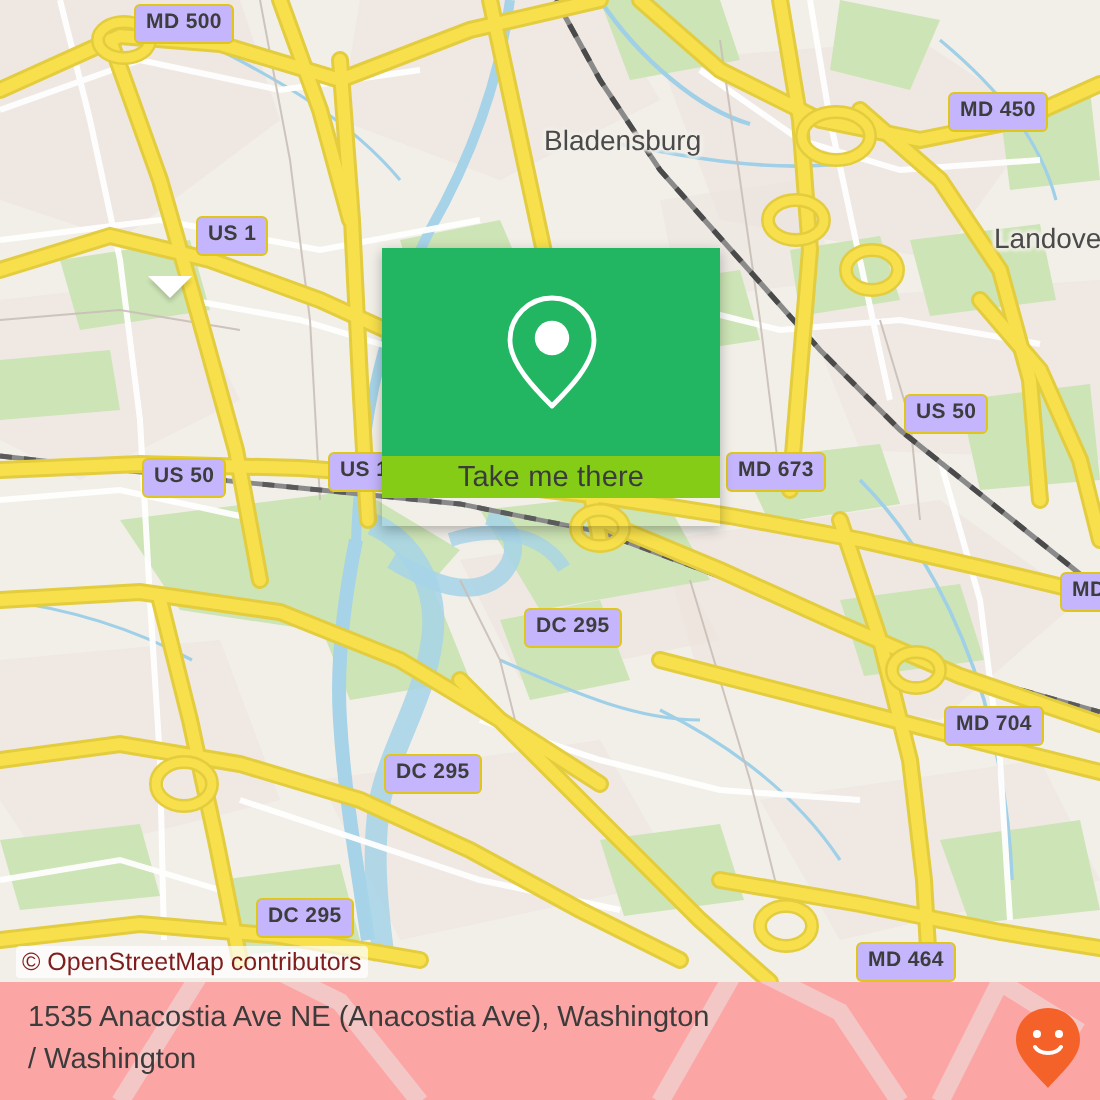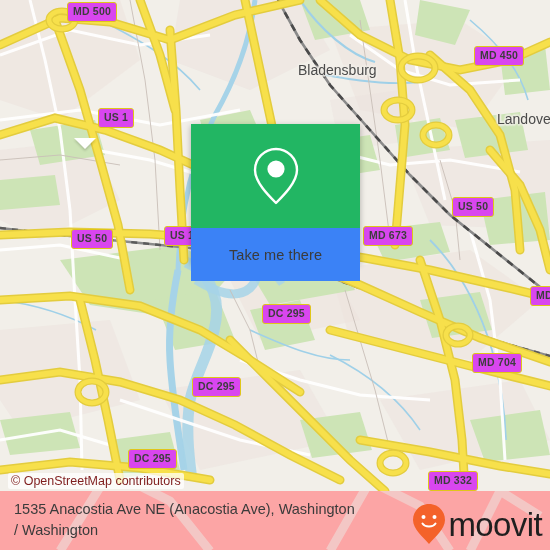--- a/index.html
+++ b/index.html
@@ -14,21 +14,21 @@
   #map{
     position:absolute;left:0;top:0;width:550px;height:491px;overflow:hidden;
     background:#f2efe9;
   }
   .landmass{position:absolute;left:0;top:0;width:550px;height:491px;background:#f2efe9;}
   .svgmap{position:absolute;left:0;top:0;}
 
   
   .shield{
     position:absolute;
-    background:#d946ef;
+    background:#c4b5fd;
     border:1.5px solid #e0c619;
     border-radius:3px;
     color:#3d3d3d;
     font-size:10.5px;
     font-weight:bold;
     font-family:"Liberation Sans",sans-serif;
     line-height:1;
     padding:3px 5px 4px 5px;
     white-space:nowrap;
     letter-spacing:.2px;
@@ -63,22 +63,22 @@
   }
   #card-green{
     position:absolute;left:0;top:0;width:169px;height:104px;
     background:#22b663;
   }
   #pin-wrap{
     position:absolute;left:0;top:0;width:169px;height:104px;
     display:flex;align-items:center;justify-content:center;
   }
   #card-foot{
-    position:absolute;left:0;top:104px;width:169px;height:53px;
-    background:#3b82f6;display:flex;align-items:center;justify-content:center;
+    position:absolute;left:0;top:104px;width:169px;height:21px;
+    background:#84cc16;display:flex;align-items:center;justify-content:center;
   }
   #card-foot-label{
     font-size:14.5px;color:#3b3b3b;font-family:"Liberation Sans",sans-serif;
     letter-spacing:.1px;
   }
   #card-tail{
     position:absolute;left:74px;top:138px;width:0;height:0;
     border-left:11px solid transparent;
     border-right:11px solid transparent;
     border-top:11px solid #fff;
@@ -269,36 +269,36 @@
           <ellipse cx="62" cy="20" rx="13" ry="9"></ellipse>
           <ellipse cx="436" cy="135" rx="13" ry="10"></ellipse>
           <ellipse cx="300" cy="264" rx="12" ry="9"></ellipse>
           <ellipse cx="458" cy="335" rx="12" ry="9"></ellipse>
           <ellipse cx="92" cy="392" rx="14" ry="11"></ellipse>
           <ellipse cx="393" cy="463" rx="13" ry="10"></ellipse>
         </g>
       </g>
     </svg>
 
-    <div class="placelabel" style="left:272px;top:62px;margin-left:26px;">Bladensburg</div>
+    <div class="placelabel" style="left:272px;top:62px;">Bladensburg</div>
     <div class="placelabel" style="left:497px;top:111px;">Landover</div>
 
     <div class="shield" style="left:67px;top:2px;">MD 500</div>
     <div class="shield" style="left:474px;top:46px;">MD 450</div>
     <div class="shield" style="left:98px;top:108px;">US 1</div>
     <div class="shield" style="left:452px;top:197px;">US 50</div>
     <div class="shield" style="left:71px;top:229px;">US 50</div>
     <div class="shield" style="left:164px;top:226px;">US 1</div>
     <div class="shield" style="left:363px;top:226px;">MD 673</div>
     <div class="shield" style="left:262px;top:304px;">DC 295</div>
     <div class="shield" style="left:530px;top:286px;">MD</div>
     <div class="shield" style="left:472px;top:353px;text-align:right;">MD 704</div>
     <div class="shield" style="left:192px;top:377px;">DC 295</div>
     <div class="shield" style="left:128px;top:449px;">DC 295</div>
-    <div class="shield" style="left:428px;top:471px;">MD 332</div>
+    <div class="shield" style="left:428px;top:471px;">MD 464</div>
 
     <div class="attrib">© OpenStreetMap contributors</div>
   </div>
 
   <div id="card">
     <div id="card-green">
       <div id="pin-wrap">
         <svg width="52" height="62" viewBox="0 0 52 62">
           <path d="M26 4 C14.4 4 5 13.4 5 25 C5 37 18 50 26 58 C34 50 47 37 47 25 C47 13.4 37.6 4 26 4 Z" fill="none" stroke="#ffffff" stroke-width="2.4" stroke-linejoin="round"></path>
           <circle cx="26" cy="24" r="8.6" fill="#ffffff"></circle>
@@ -323,17 +323,16 @@
       <span>1535 Anacostia Ave NE (Anacostia Ave), Washington</span><br>
       <span>/ Washington</span>
     </div>
     <div id="moovit">
       <svg width="36" height="42" viewBox="0 0 36 42">
         <path d="M18 1 C9 1 2 8 2 17 C2 26 12 34 18 41 C24 34 34 26 34 17 C34 8 27 1 18 1 Z" fill="#f4622a"></path>
         <circle cx="12.5" cy="14" r="2" fill="#ffffff"></circle>
         <circle cx="23.5" cy="14" r="2" fill="#ffffff"></circle>
         <path d="M11.5 20.5 C14 24.5 22 24.5 24.5 20.5" fill="none" stroke="#ffffff" stroke-width="2" stroke-linecap="round"></path>
       </svg>
-      <span id="moovit-word">moovit</span>
     </div>
   </div>
 
 </div>
 
 </body></html>

